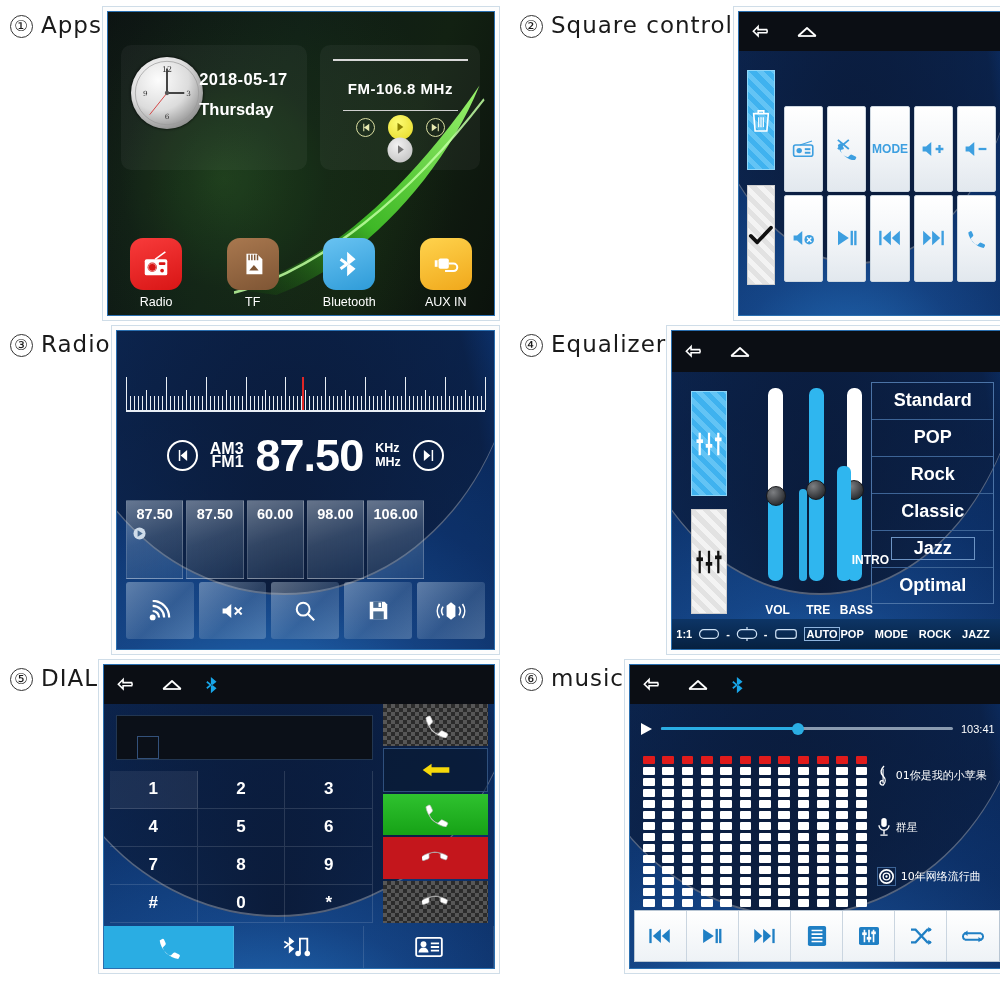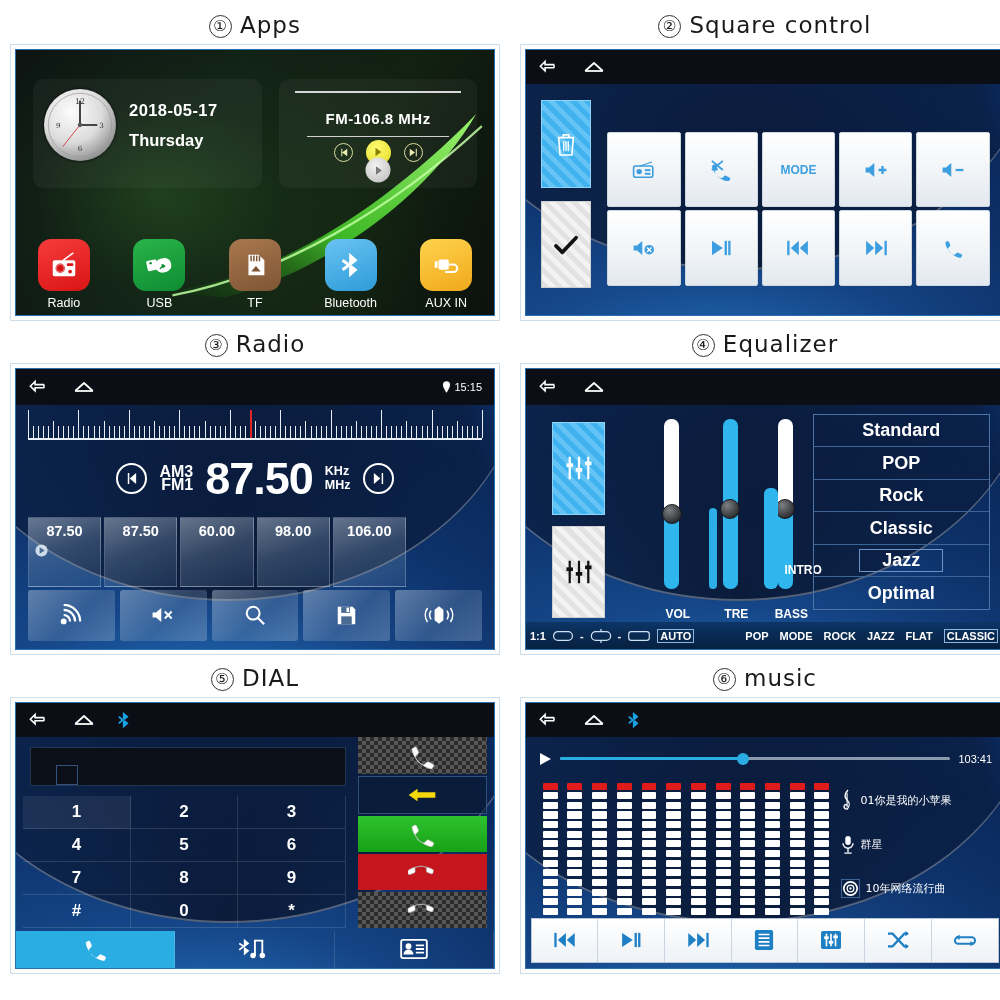--- a/index.html
+++ b/index.html
@@ -5,21 +5,21 @@
   * { box-sizing: border-box; margin:0; padding:0; }
   html,body { width:1000px; height:1000px; background:#ffffff;
     font-family:"Liberation Sans", sans-serif; overflow:hidden; }
 
   .page { position:relative; width:1000px; height:1000px; background:#fff; }
 
   
   .grid { display:grid; grid-template-columns:490px 490px; grid-template-rows:315px 330px 315px;
           column-gap:20px; row-gap:4px; padding:6px 10px 0 10px; }
 
-  .cell { display:flex; flex-direction:column; }
+  .cell { display:flex; flex-direction:row; }
 
   .cap { text-align:center; font-size:23px; color:#1a1a1a; letter-spacing:1px;
          font-family:"DejaVu Sans", sans-serif; height:38px; line-height:38px; white-space:nowrap; }
   .cap .num { display:inline-block; width:23px; height:23px; line-height:21px; border:1.4px solid #333;
               border-radius:50%; font-size:15px; text-align:center; vertical-align:2px; margin-right:8px; }
 
   .frame { flex:1; border:1px solid #cfdde8; background:#fdfdfd; padding:4px; }
   .screen { width:100%; height:100%; position:relative; overflow:hidden; border:1.5px solid #2a6fb0; }
 
   
@@ -268,31 +268,20 @@
                 <rect x="4" y="11" width="24" height="17" rx="2" fill="#fff"></rect>
                 <circle cx="12" cy="19.5" r="5" fill="#d81515"></circle>
                 <circle cx="12" cy="19.5" r="4.2" fill="none" stroke="#fff" stroke-width=".5"></circle>
                 <rect x="19" y="14" width="7" height="3" rx="1" fill="#d81515"></rect>
                 <circle cx="22.5" cy="23" r="2" fill="#d81515"></circle>
               </svg>
             </div>
             <div class="lbl">Radio</div>
           </div>
 
-          <div class="app">
-            <div class="tile t-usb">
-              <svg class="i" width="30" height="30" viewBox="0 0 32 32">
-                <rect x="3" y="11" width="11" height="11" rx="1.5" fill="#fff" transform="rotate(-12 8 16)"></rect>
-                <rect x="12" y="9" width="17" height="15" rx="7" fill="#fff" transform="rotate(-12 20 16)"></rect>
-                <circle cx="7" cy="14" r="1.3" fill="#0f8c33"></circle>
-                <path d="M17 20 l4-4 m0 0 l-2.4 0 m2.4 0 l0 2.4 M20 19 l2.5 -2.5" stroke="#0f8c33" stroke-width="1.5" fill="none"></path>
-              </svg>
-            </div>
-            <div class="lbl">USB</div>
-          </div>
 
           <div class="app">
             <div class="tile t-tf">
               <svg class="i" width="30" height="30" viewBox="0 0 32 32">
                 <path d="M9 5 h11 l6 6 v16 h-17 Z" fill="#fff"></path>
                 <g fill="#7e5534">
                   <rect x="11" y="6" width="1.6" height="6"></rect>
                       <rect x="14" y="6" width="1.6" height="6"></rect>
                   <rect x="17" y="6" width="1.6" height="6"></rect>
                       <rect x="20" y="6" width="1.6" height="6"></rect>
@@ -433,39 +422,20 @@
   </div>
 
   <div class="cell">
     <div class="cap">
       <span class="num">③</span><span>Radio</span>
     </div>
     <div class="frame">
       <div class="screen blue">
         <div class="arc arc1"></div>
 
-        <div class="statusbar">
-          <span class="ic">
-            <svg class="i" width="22" height="16" viewBox="0 0 28 20">
-                  <path d="M9 3 L3 9 L9 15 V11 h11 a4 4 0 0 0 0-4 H9 Z" fill="none" stroke="#fff" stroke-width="2"></path>
-                </svg>
-          </span>
-          <span class="ic">
-            <svg class="i" width="24" height="16" viewBox="0 0 28 20">
-                  <path d="M3 15 L14 5 L25 15" fill="none" stroke="#fff" stroke-width="2.2" stroke-linejoin="round"></path>
-                  <path d="M3 15 h22" stroke="#fff" stroke-width="2.2"></path>
-                </svg>
-          </span>
-          <span class="clock">
-            <svg class="pin" viewBox="0 0 10 13">
-                  <path d="M5 0 a4 4 0 0 1 4 4 c0 3-4 9-4 9 S1 7 1 4 a4 4 0 0 1 4-4 Z" fill="#fff"></path>
-                </svg>
-            <span>15:15</span>
-          </span>
-        </div>
 
         <div class="ruler" id="ruler">
               <div class="tick" style="left: 0%; height: 100%;"></div>
               <div class="tick" style="left: 1.11111%; height: 44%;"></div>
               <div class="tick" style="left: 2.22222%; height: 44%;"></div>
               <div class="tick" style="left: 3.33333%; height: 44%;"></div>
               <div class="tick" style="left: 4.44444%; height: 44%;"></div>
               <div class="tick" style="left: 5.55556%; height: 62%;"></div>
               <div class="tick" style="left: 6.66667%; height: 44%;"></div>
               <div class="tick" style="left: 7.77778%; height: 44%;"></div>

